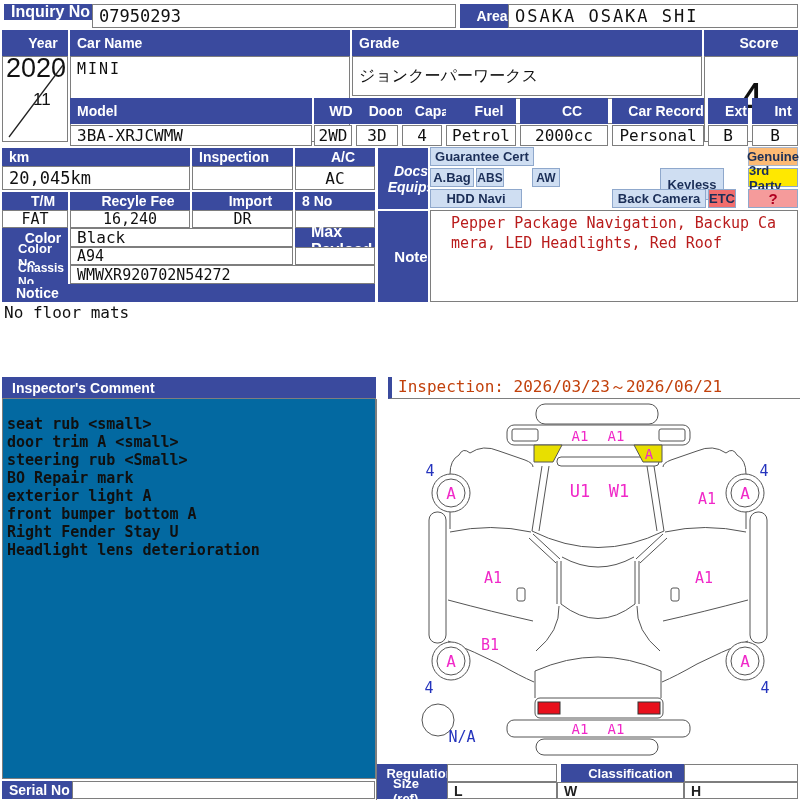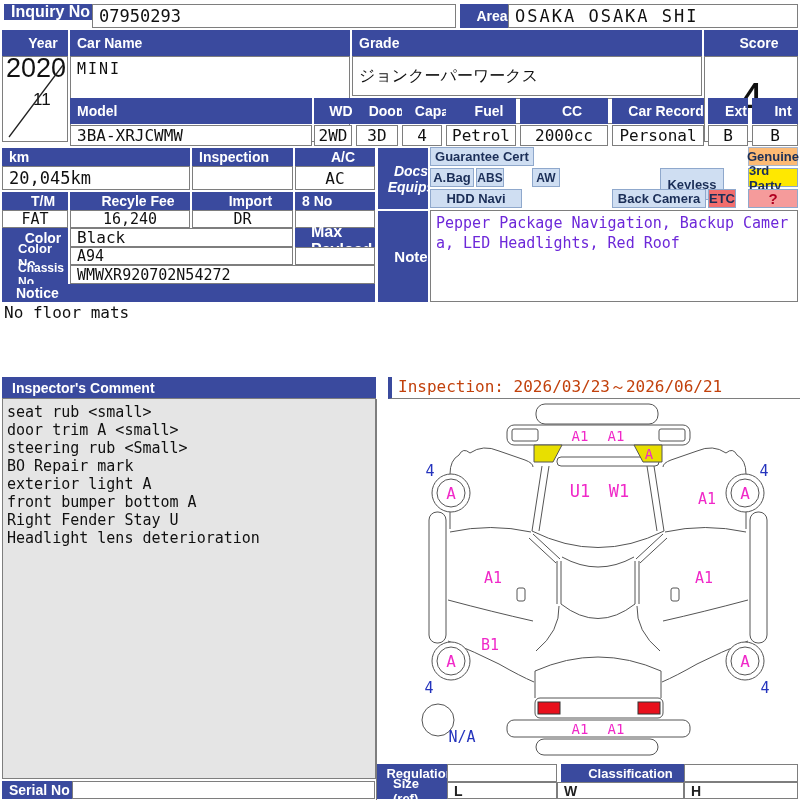--- a/index.html
+++ b/index.html
@@ -8,21 +8,21 @@
   .hdr{background:#3a4a9e;color:#fff;font-weight:bold;font-size:14px;display:flex;align-items:center;padding-left:7px;}
   .ctr{justify-content:center;padding-left:16px;}
   .cell{background:#fff;border:1px solid #7e7e7e;font-family:"DejaVu Sans Mono","Liberation Mono",monospace;font-size:16px;color:#101010;display:flex;align-items:center;padding-left:6px;}
   .cc{justify-content:center;padding-left:0;}
   .badge{display:flex;align-items:center;justify-content:center;background:#cfdef2;border:1px solid #8fa8cc;color:#1b2e57;font-weight:bold;font-size:13px;}
   .badge.gray{background:#fdba74;border-color:#a9b6cc;}
   .badge.yellow{background:#ffe800;}
   .badge.red{background:#f26d6d;}
   .badge.pink{background:#f59b9b;color:#b00020;font-size:15px;}
   .mono{font-family:"DejaVu Sans Mono","Liberation Mono",monospace;}
-  .commentbox{background:#e5e5e5;border:1px solid #7e7e7e;padding:4px 4px;}
+  .commentbox{background:#0369a1;border:1px solid #7e7e7e;padding:16px 4px;font-weight:bold;}
   .commentbox div{font-family:"DejaVu Sans Mono","Liberation Mono",monospace;font-size:15px;line-height:18px;color:#101010;white-space:pre;}
   svg text{font-family:"DejaVu Sans Mono","Liberation Mono",monospace;}
 </style>
 </head>
 <body>
 
 <div id="sheet">
 
   <div class="abs hdr" style="left:4px;top:4px;width:88px;height:16px;font-size:16px">Inquiry No</div>
   <div class="abs cell" style="left:92px;top:4px;width:364px;height:24px;font-size:17px">07950293</div>
@@ -86,21 +86,21 @@
   <div class="abs badge" style="left:430px;top:168px;width:44px;height:19px">A.Bag</div>
   <div class="abs badge" style="left:476px;top:168px;width:28px;height:19px;font-size:12px">ABS</div>
   <div class="abs badge" style="left:532px;top:168px;width:28px;height:19px;font-size:12px">AW</div>
   <div class="abs badge" style="left:660px;top:168px;width:64px;height:32px">Keyless</div>
   <div class="abs badge yellow" style="left:748px;top:168px;width:50px;height:19px">3rd Party</div>
   <div class="abs badge" style="left:430px;top:189px;width:92px;height:19px">HDD Navi</div>
   <div class="abs badge" style="left:612px;top:189px;width:94px;height:19px">Back Camera</div>
   <div class="abs badge red" style="left:708px;top:189px;width:28px;height:19px">ETC</div>
   <div class="abs badge pink" style="left:748px;top:189px;width:50px;height:19px">?</div>
 
-  <div class="abs" style="left:430px;top:210px;width:368px;height:92px;background:#fff;border:1px solid #7e7e7e;font-family:'DejaVu Sans Mono',monospace;font-size:15px;line-height:20px;color:#6d28d9;padding:2px 5px;word-break:break-all">Pepper Package Navigation, Backup Camera, LED Headlights, Red Roof</div>
+  <div class="abs" style="left:430px;top:210px;width:368px;height:92px;background:#fff;border:1px solid #7e7e7e;font-family:'DejaVu Sans Mono',monospace;font-size:15px;line-height:20px;color:#b91c1c;padding:2px 20px;word-break:break-all">Pepper Package Navigation, Backup Camera, LED Headlights, Red Roof</div>
 
   <div class="abs hdr ctr" style="left:2px;top:192px;width:66px;height:18px">T/M</div>
   <div class="abs hdr ctr" style="left:70px;top:192px;width:120px;height:18px">Recyle Fee</div>
   <div class="abs hdr ctr" style="left:192px;top:192px;width:101px;height:18px">Import</div>
   <div class="abs hdr" style="left:295px;top:192px;width:80px;height:18px;">8 No</div>
   <div class="abs cell cc" style="left:2px;top:210px;width:66px;height:18px;font-size:15px">FAT</div>
   <div class="abs cell cc" style="left:70px;top:210px;width:120px;height:18px;font-size:15px">16,240</div>
   <div class="abs cell cc" style="left:192px;top:210px;width:101px;height:18px;font-size:15px">DR</div>
   <div class="abs cell" style="left:295px;top:210px;width:80px;height:18px"></div>
 

